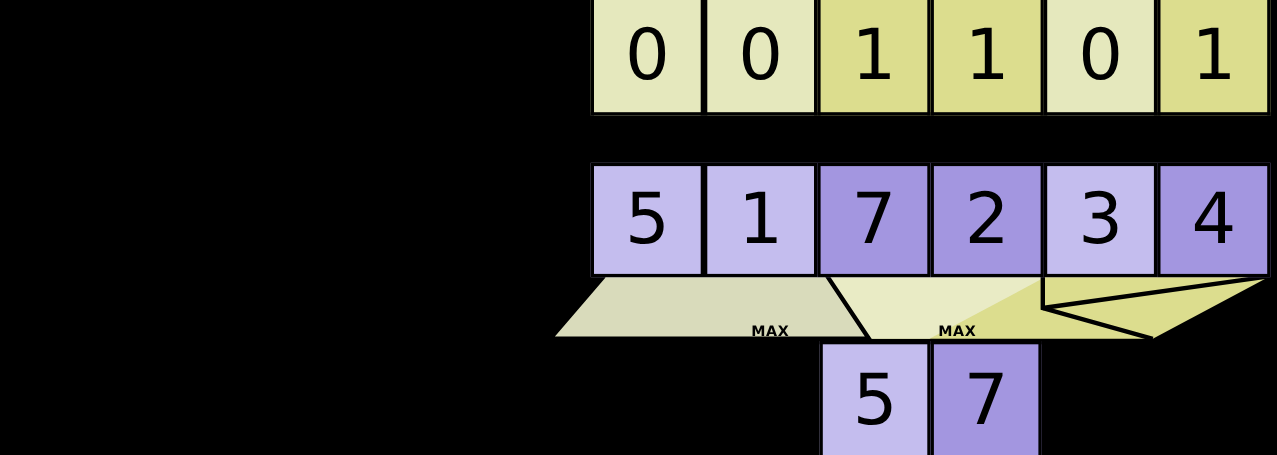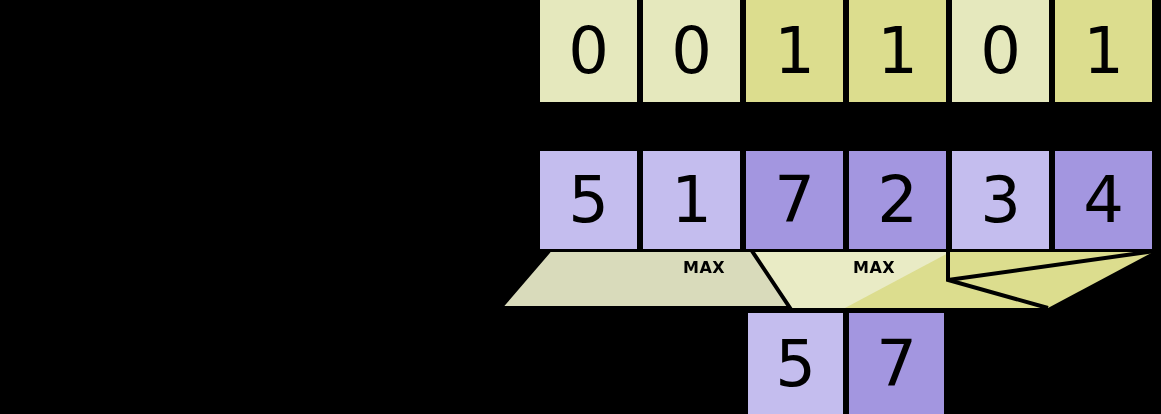--- a/index.html
+++ b/index.html
@@ -69,25 +69,26 @@
     position: absolute;
     left: 0;
     top: 0;
     width: 1161px;
     height: 414px;
     pointer-events: none;
   }
   .max-label {
     position: absolute;
     font-family: "DejaVu Sans", sans-serif;
-    font-size: 16px;
+    font-size: 13px;
     font-weight: bold;
     color: #000000;
     letter-spacing: 0.5px;
     white-space: nowrap;
+    margin-top: 36px;
   }
   #max-label-1 { left: 683px; top: 258px; }
   #max-label-2 { left: 853px; top: 258px; }
 </style>
 </head>
 <body>
 
 <div id="stage">
 
   <div class="row" id="mask-row">

